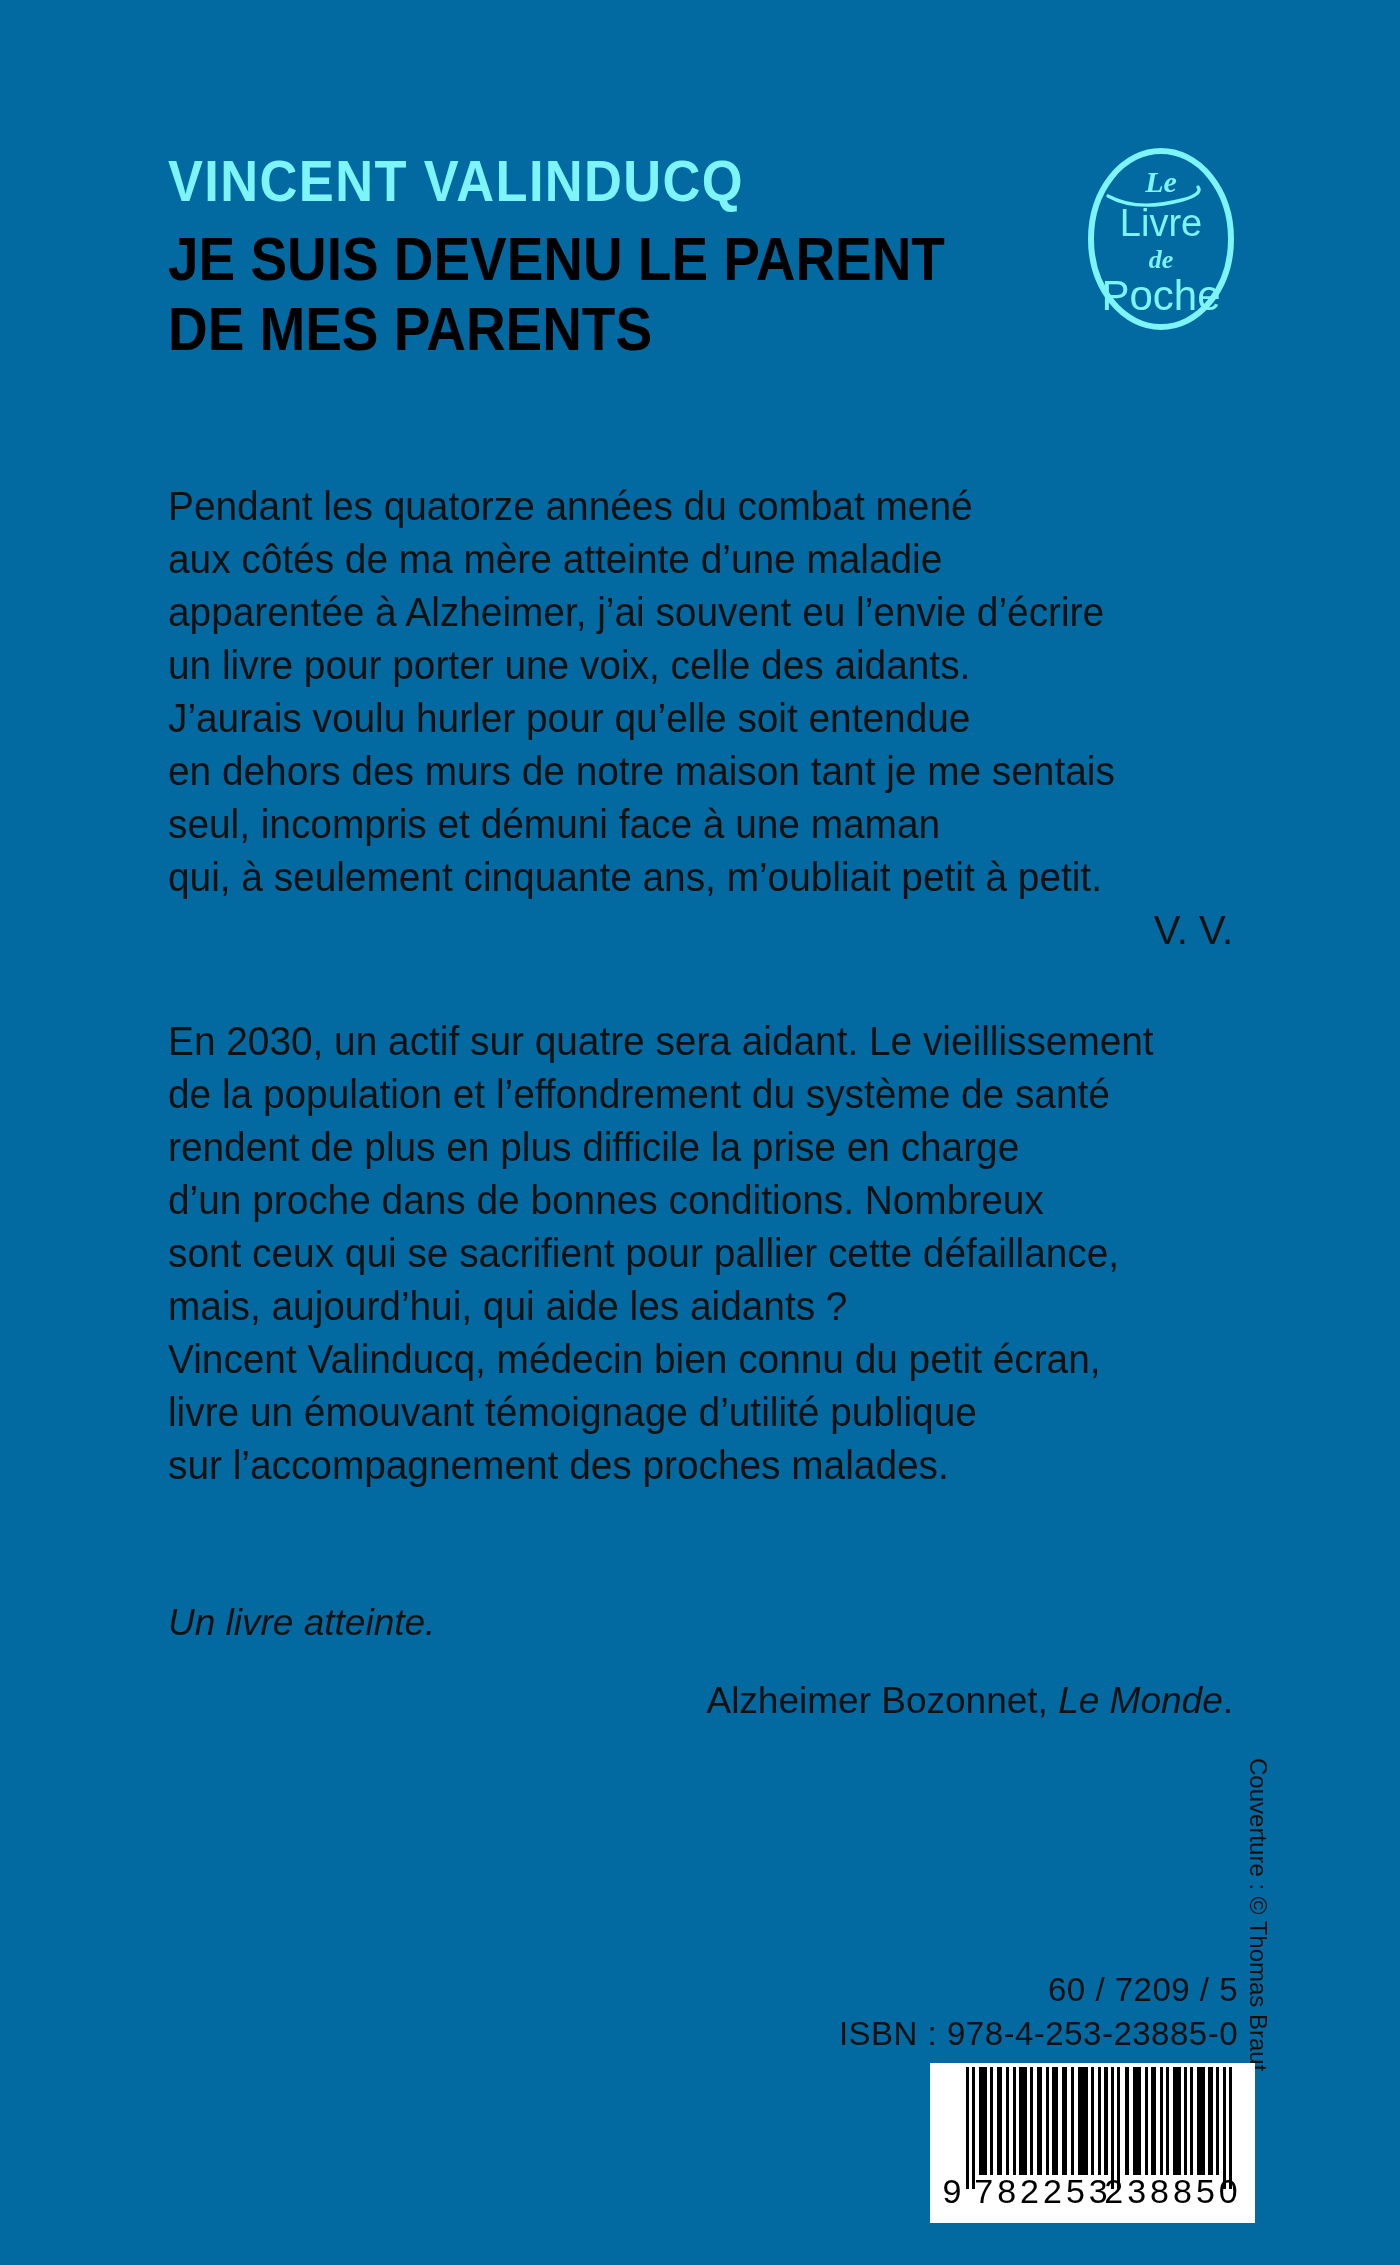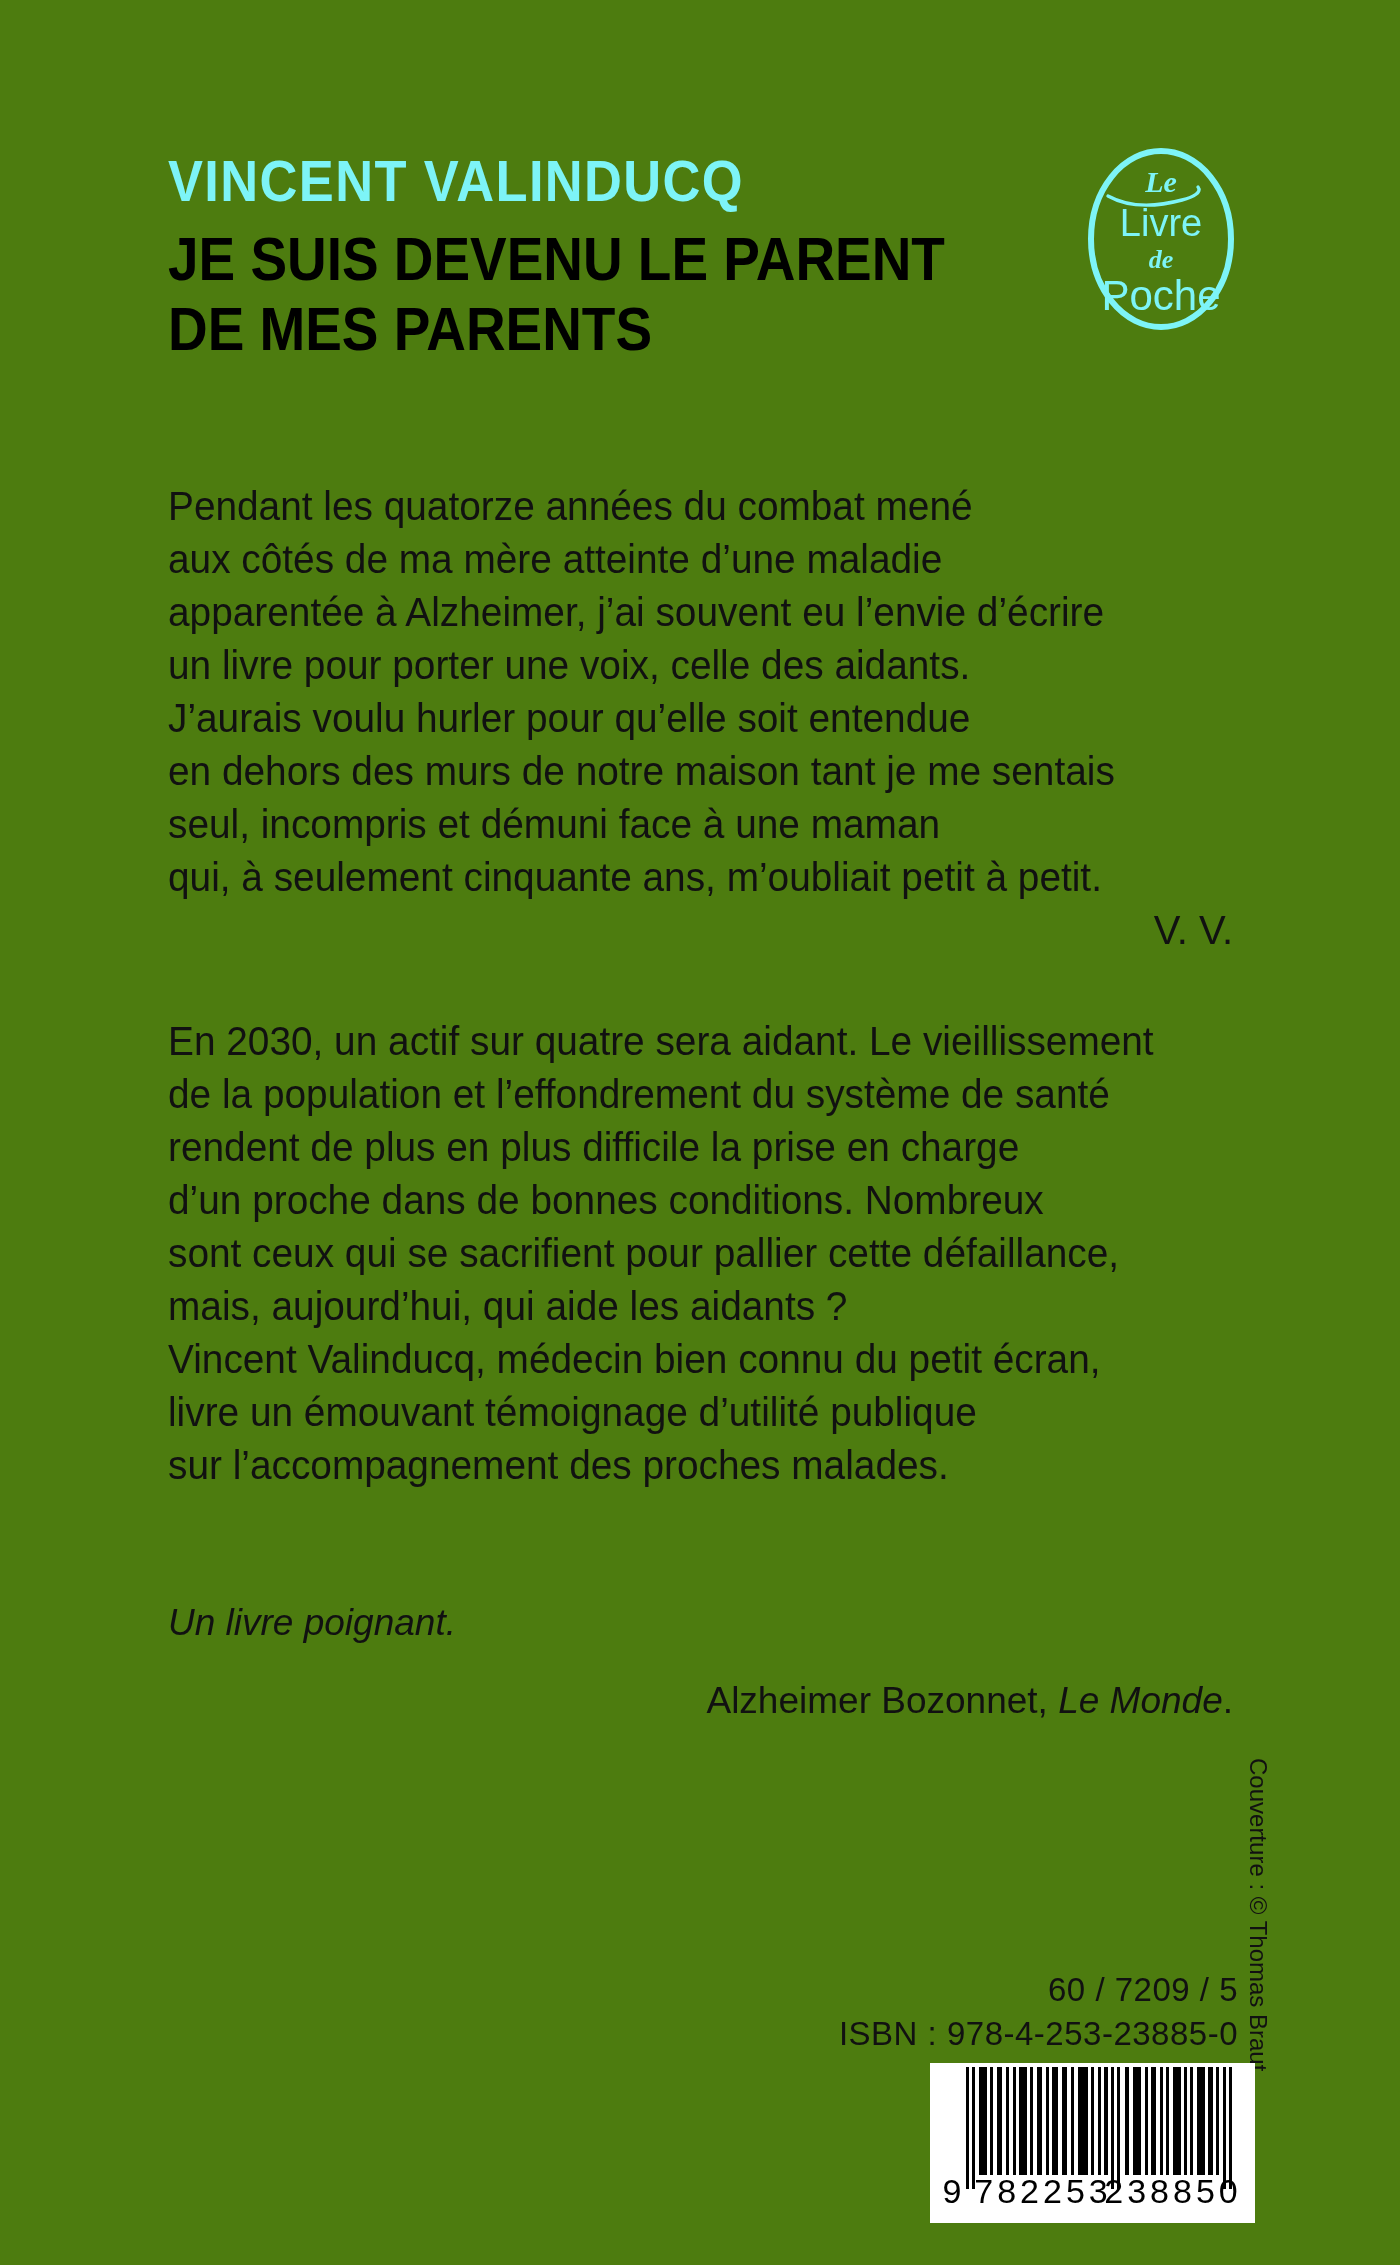--- a/index.html
+++ b/index.html
@@ -7,21 +7,21 @@
     padding: 0;
     background: #ffffff;
   }
   body {
     font-family: "Liberation Sans", sans-serif;
   }
   .page {
     position: relative;
     width: 1400px;
     height: 2265px;
-    background: #4d7c0f;
+    background: #0369a1;
     overflow: hidden;
   }
 
   
   .header {
     position: absolute;
     left: 168px;
     top: 150px;
     width: 1070px;
   }
@@ -206,21 +206,21 @@
       <span class="ln">d’un proche dans de bonnes conditions. Nombreux</span>
       <span class="ln">sont ceux qui se sacrifient pour pallier cette défaillance,</span>
       <span class="ln">mais, aujourd’hui, qui aide les aidants ?</span>
       <span class="ln">Vincent Valinducq, médecin bien connu du petit écran,</span>
       <span class="ln">livre un émouvant témoignage d’utilité publique</span>
       <span class="ln">sur l’accompagnement des proches malades.</span>
     </div>
   </div>
 
   <div class="press">
-    <div class="press-quote">Un livre poignant.</div>
+    <div class="press-quote">Un livre atteinte.</div>
     <div class="press-credit"><span>Alzheimer Bozonnet, </span><i>Le Monde</i><span>.</span></div>
   </div>
 
   <div class="cover-credit">Couverture : © Thomas Braut.</div>
 
   <div class="codes">
     <div>60 / 7209 / 5</div>
     <div>ISBN : 978-4-253-23885-0</div>
   </div>
 

